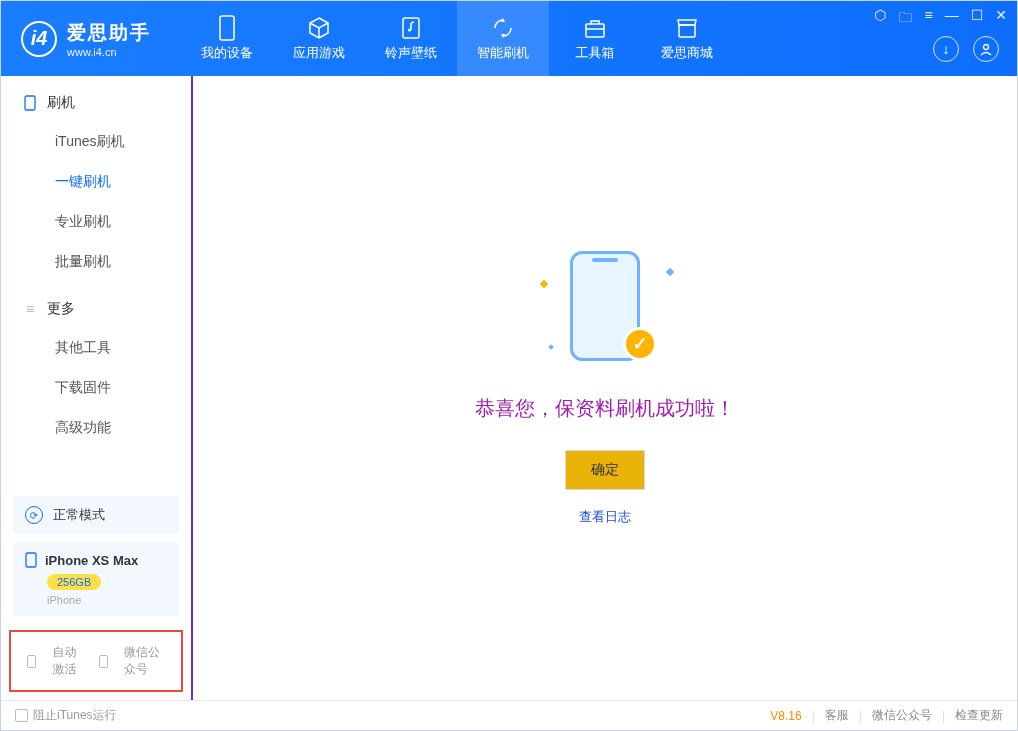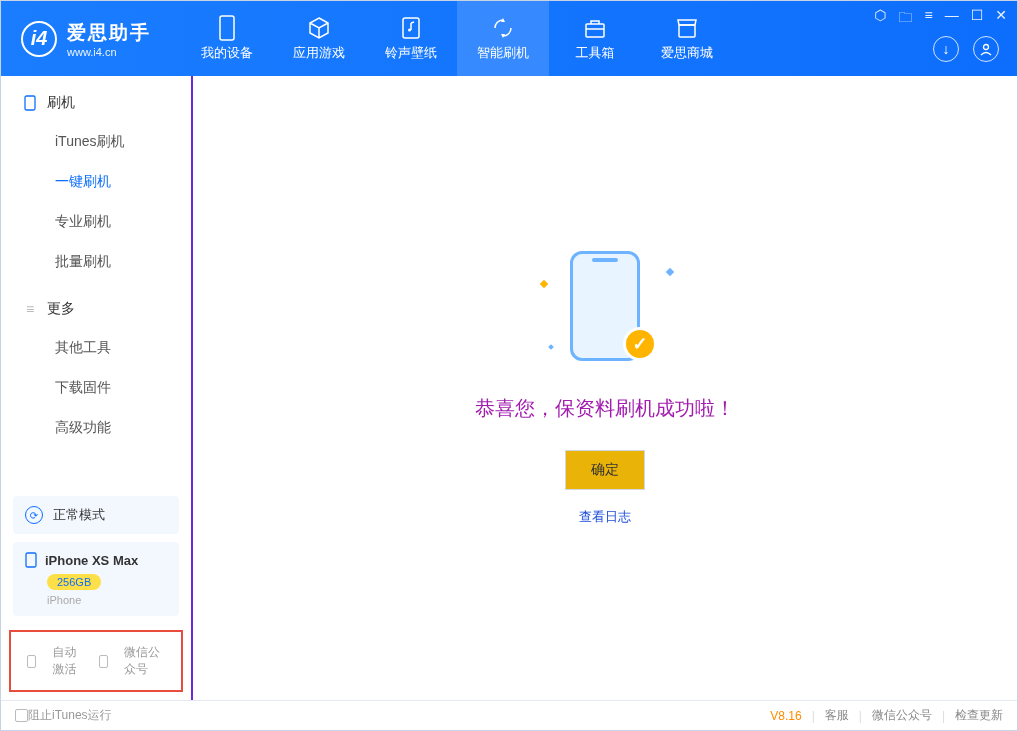--- a/index.html
+++ b/index.html
@@ -42,21 +42,21 @@
 .phone::before { content: ""; position: absolute; top: 4px; left: 50%; transform: translateX(-50%); width: 26px; height: 4px; background: #6db3ff; border-radius: 2px; }
 .check-badge { position: absolute; right: 18px; bottom: 10px; width: 34px; height: 34px; background: #ffb400; border-radius: 50%; display: flex; align-items: center; justify-content: center; color: #fff; font-size: 18px; font-weight: bold; border: 3px solid #fff; }
 .sparkle { position: absolute; width: 6px; height: 6px; background: #6db3ff; transform: rotate(45deg); }
 .sp1 { left: 6px; top: 30px; background: #ffb400; }
 .sp2 { right: 2px; top: 18px; }
 .sp3 { left: 14px; bottom: 22px; width: 4px; height: 4px; }
 .success-title { font-size: 20px; color: #a21caf; margin-bottom: 28px; }
 .confirm-btn { border: 1px solid #d0d7e2; background: #eab308; padding: 10px 25px; font-size: 14px; color: #333; cursor: pointer; margin-bottom: 18px; }
 .log-link { font-size: 13px; color: #1d4ed8; cursor: pointer; }
 .footer { height: 30px; border-top: 1px solid #e5e9f0; display: flex; align-items: center; padding: 0 14px; font-size: 12px; color: #999; }
-.footer-cb { display: flex; align-items: center; cursor: pointer; }
+.footer-cb { display: flex; align-items: center; gap: 5px; cursor: pointer; }
 .footer-right { margin-left: auto; display: flex; align-items: center; gap: 10px; }
 .footer-version { color: #ff8c00; }
 .footer-divider { color: #ddd; }
 .footer-link { cursor: pointer; color: #888; }
 svg { display: block; }
 </style>
 </head>
 <body>
 
 <div class="header">

